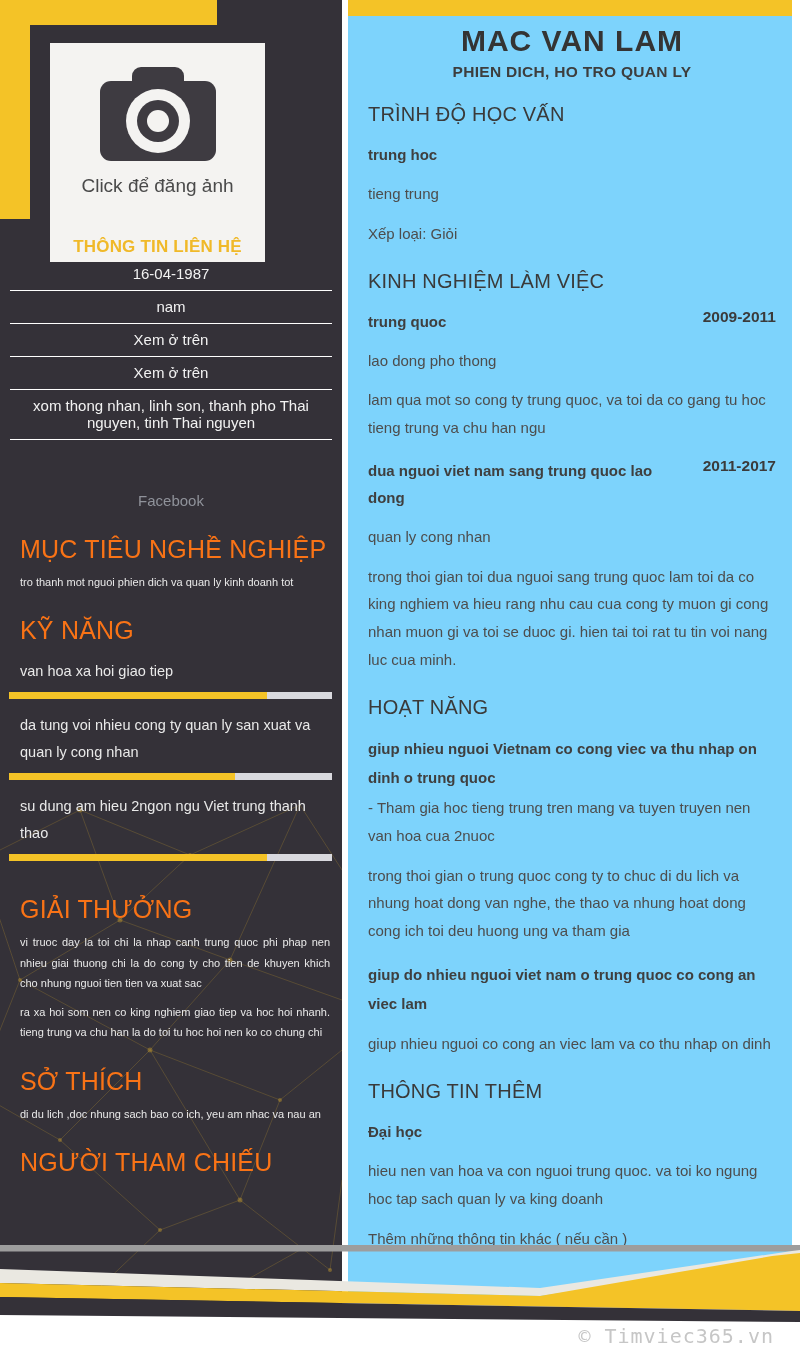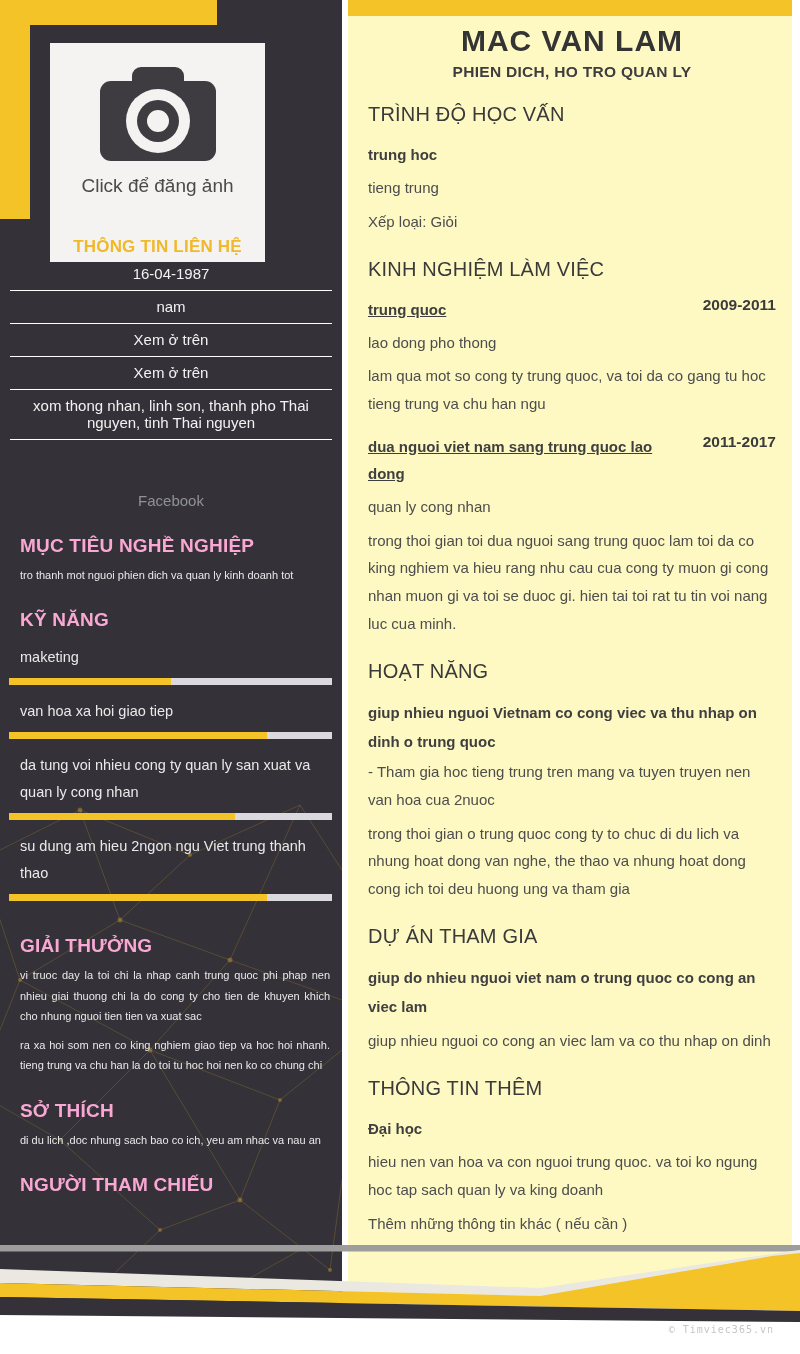--- a/index.html
+++ b/index.html
@@ -19,44 +19,44 @@
   .contact-title { position:absolute; bottom:5px; left:0; width:100%;
                    font-size:17px; font-weight:bold; color:#f0b929; letter-spacing:.2px; }
 
   .sidebar-content { position:absolute; left:0; top:258px; width:342px; padding:0 10px; z-index:1; }
 
   .contact-row { text-align:center; font-size:15px; color:#f2f2f2; padding:7px 0 8px; }
   .contact-divider { border:none; border-top:1.5px solid #ffffff; }
   .contact-link { text-align:center; font-size:15px; color:#8f929a; padding:8px 0 2px; cursor:pointer;margin-top:44px; }
 
   .side-section { padding:0 2px 0 10px; }
-  .side-heading { font-size:19px; font-weight:bold; color:#f9a8d4; letter-spacing:.2px; margin-top:24px; }
+  .side-heading { font-size:25px; font-weight:normal; color:#f97316; letter-spacing:.2px; margin-top:24px; }
   .side-text { font-size:11px; color:#e9e9e9; line-height:1.86; text-align:justify; margin-top:8px; }
   .skill-label { font-size:14.5px; color:#e9e9e9; line-height:1.86; margin-top:13px; }
   .skill-track { position:relative; height:7px; background:#d9d9de; margin-top:7px;
                  margin-left:-11px; width:calc(100% + 13px); }
   .skill-fill  { position:absolute; left:0; top:0; height:100%; background:#f4c327; }
 
   
-  .panel { position:absolute; left:348px; top:0; width:444px; height:1302px; background:#fef9c3; }
+  .panel { position:absolute; left:348px; top:0; width:444px; height:1302px; background:#7dd3fc; }
   .panel-accent { height:16px; background:#f4c327; }
   .panel-inner { padding:8px 16px 0 20px; }
   .cv-name { text-align:center; font-size:30px; font-weight:800; color:#343434; letter-spacing:1px; }
   .cv-subtitle { text-align:center; font-size:15.5px; font-weight:bold; color:#3d3d3d; margin-top:5px; letter-spacing:.3px; }
   .main-heading { font-size:20px; font-weight:normal; color:#3a3a3a; margin-top:22px; letter-spacing:.2px; }
   .item-title { font-size:15px; font-weight:bold; color:#3f3f3f; line-height:1.8; margin-top:15px; }
   .item-row { display:flex; justify-content:space-between; align-items:flex-start; margin-top:15px; }
-  .item-row .item-title { margin-top:0; flex:1; padding-right:10px;text-decoration:underline; }
+  .item-row .item-title { margin-top:0; flex:1; padding-right:10px; }
   .item-period { font-size:15.5px; font-weight:bold; color:#3b3b3b; white-space:nowrap; }
-  .item-text { font-size:15px; color:#4d4d4d; line-height:1.85; margin-top:6px; }
+  .item-text { font-size:15px; color:#4d4d4d; line-height:1.85; margin-top:12px; }
 
   
   .footer-art { position:absolute; left:0; top:1240px; width:800px; height:114px; }
   .credit { position:absolute; right:26px; top:1324px; font-family:"DejaVu Sans Mono","Liberation Mono",monospace;
-            font-size:10px; color:#c6c6c6; letter-spacing:1px; }
+            font-size:20px; color:#c6c6c6; letter-spacing:1px; }
 </style>
 </head>
 <body>
 
 <div class="page">
 
   <aside class="sidebar">
     <div class="accent-top"></div>
     <div class="accent-left"></div>
 
@@ -107,26 +107,20 @@
 
       <div class="side-section">
         <div class="side-heading">MỤC TIÊU NGHỀ NGHIỆP</div>
         <div class="side-text">tro thanh mot nguoi phien dich va quan ly kinh doanh tot</div>
       </div>
 
       <div class="side-section">
         <div class="side-heading">KỸ NĂNG</div>
 
         <div>
-          <div class="skill-label">maketing</div>
-          <div class="skill-track">
-              <div class="skill-fill" style="width: 50%;"></div>
-            </div>
-        </div>
-        <div>
           <div class="skill-label">van hoa xa hoi giao tiep</div>
           <div class="skill-track">
               <div class="skill-fill" style="width: 80%;"></div>
             </div>
         </div>
         <div>
           <div class="skill-label">da tung voi nhieu cong ty quan ly san xuat va quan ly cong nhan</div>
           <div class="skill-track">
               <div class="skill-fill" style="width: 70%;"></div>
             </div>
@@ -198,21 +192,20 @@
       </section>
 
       <section>
         <div class="main-heading">HOẠT NĂNG</div>
         <div class="item-title" style="line-height:1.95">giup nhieu nguoi Vietnam co cong viec va thu nhap on dinh o trung quoc</div>
         <div class="item-text" style="margin-top:2px">- Tham gia hoc tieng trung tren mang va tuyen truyen nen van hoa cua 2nuoc</div>
         <div class="item-text">trong thoi gian o trung quoc cong ty to chuc di du lich va nhung hoat dong van nghe, the thao va nhung hoat dong cong ich toi deu huong ung va tham gia</div>
       </section>
 
       <section>
-        <div class="main-heading">DỰ ÁN THAM GIA</div>
         <div class="item-title" style="line-height:1.95">giup do nhieu nguoi viet nam o trung quoc co cong an viec lam</div>
         <div class="item-text">giup nhieu nguoi co cong an viec lam va co thu nhap on dinh</div>
       </section>
 
       <section>
         <div class="main-heading">THÔNG TIN THÊM</div>
         <div class="item-title">Đại học</div>
         <div class="item-text">hieu nen van hoa va con nguoi trung quoc. va toi ko ngung hoc tap sach quan ly va king doanh</div>
         <div class="item-text">Thêm những thông tin khác ( nếu cần )</div>
       </section>

